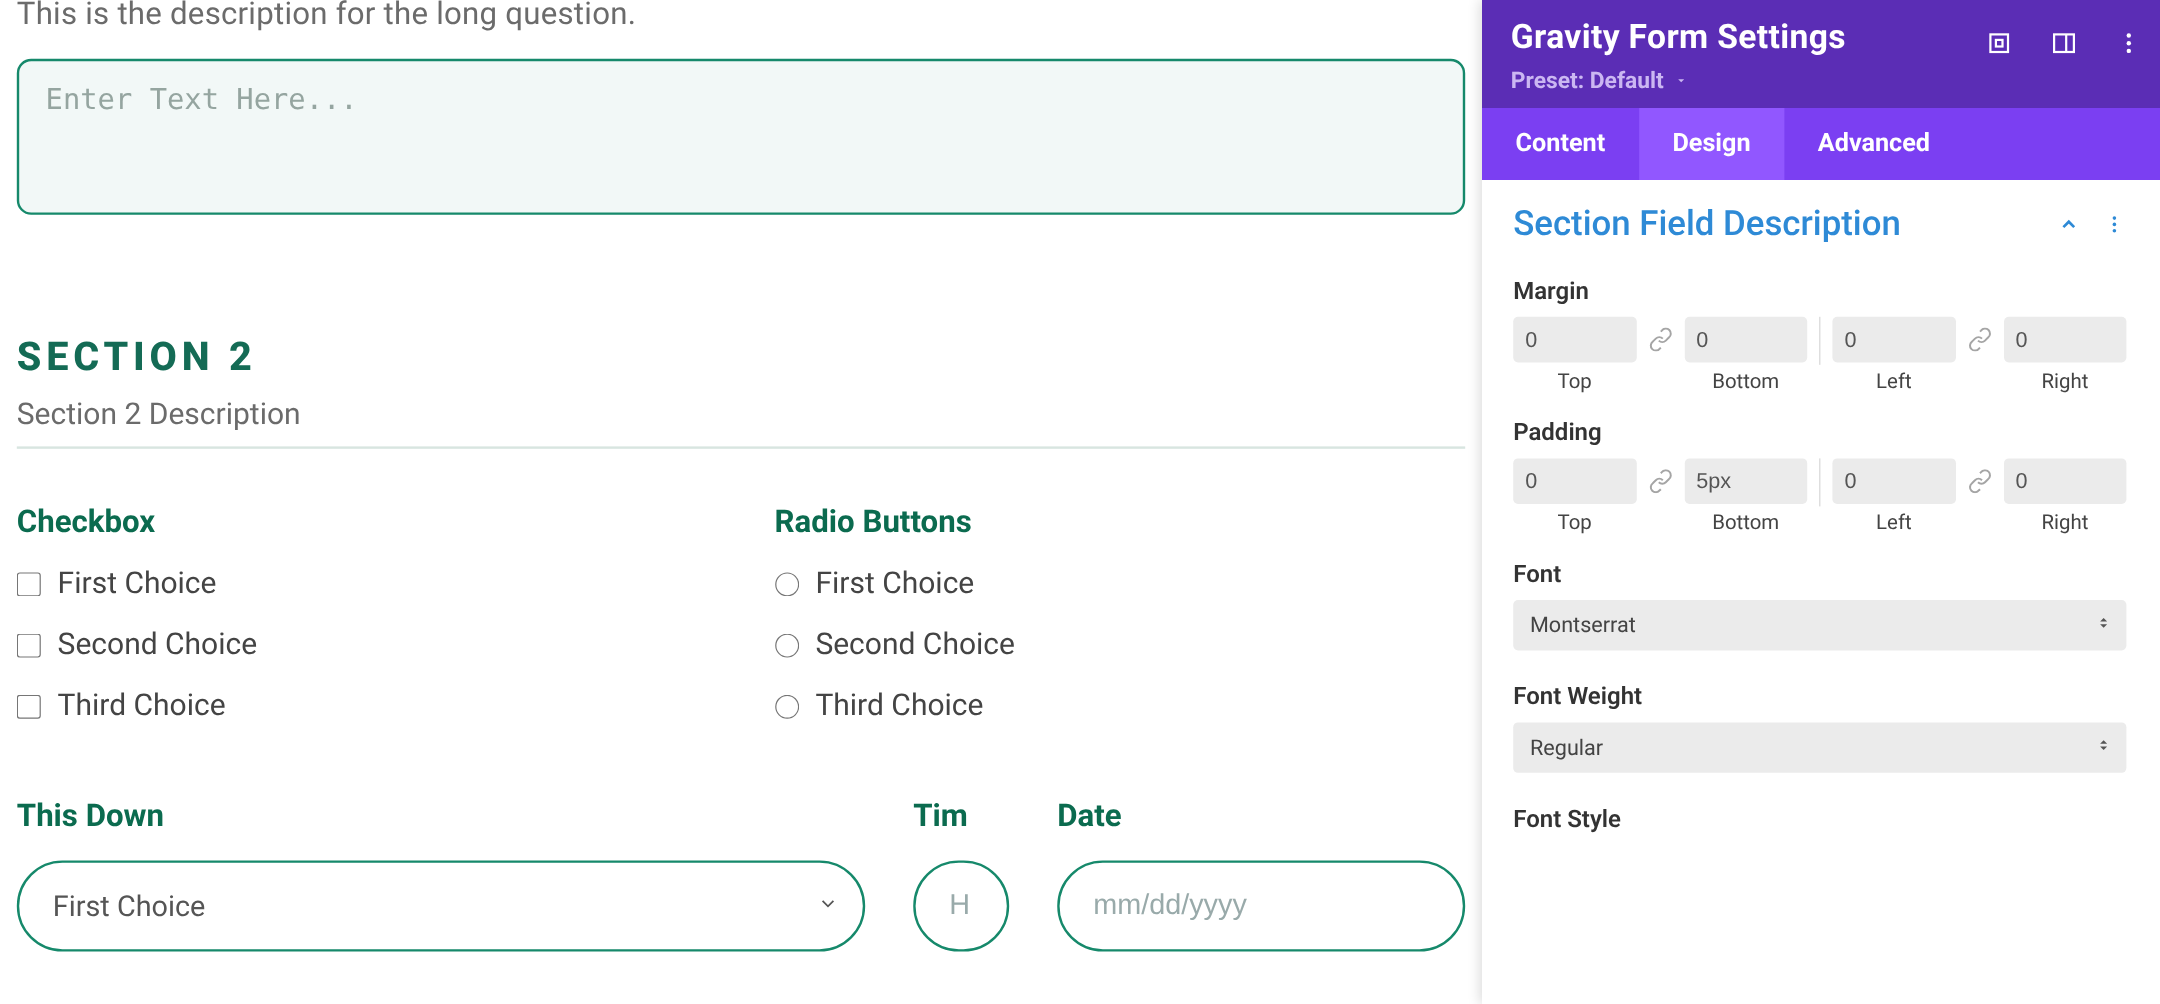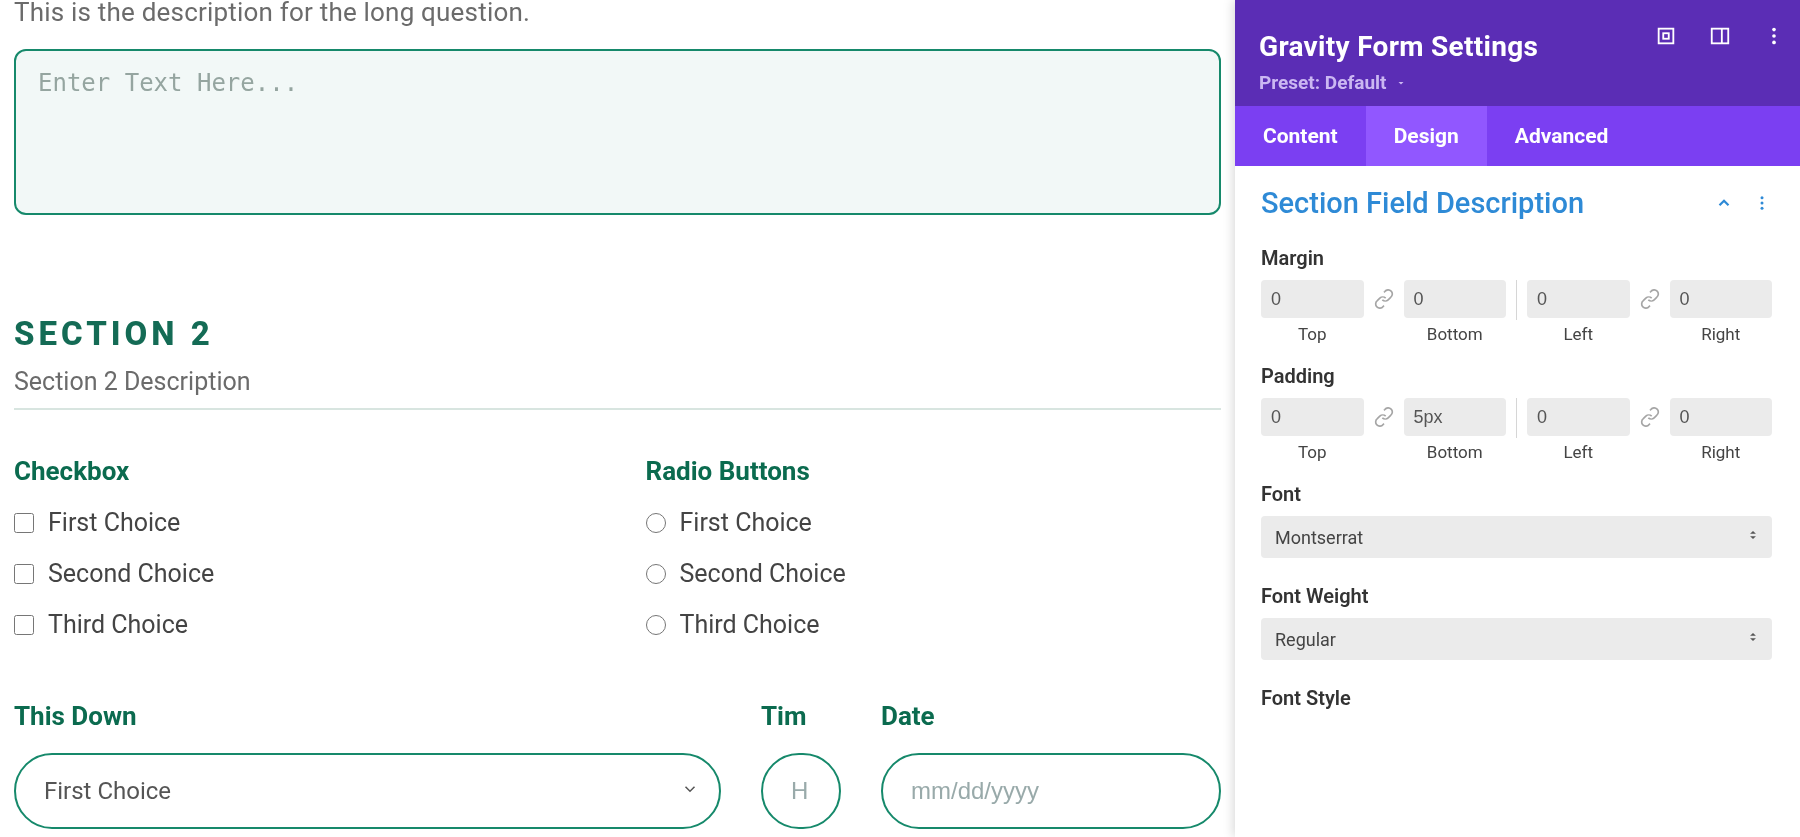--- a/index.html
+++ b/index.html
@@ -28,21 +28,21 @@
     font-size: 26px;
     color: #6b6b6b;
     margin-top: -3px;
     letter-spacing: 0.2px;
   }
   .textarea-wrap {
     margin-top: 22px;
   }
   .textarea {
     width: 100%;
-    height: 166px;
+    height: 130px;
     border: 2px solid #16896b;
     border-radius: 12px;
     background: #f2f8f7;
     padding: 18px 22px;
     font-size: 24px;
     color: #6b6b6b;
     resize: none;
   }
   .textarea::placeholder { color: #95a5a0; }
 
@@ -134,21 +134,21 @@
     flex: 0 0 565px;
     background: #fff;
     box-shadow: -2px 0 10px rgba(0,0,0,0.15);
     display: flex;
     flex-direction: column;
     overflow: hidden;
   }
   .panel-header {
     background: #5b2db5;
     color: #fff;
-    padding: 30px 24px 12px 24px;
+    padding: 14px 24px 12px 24px;
     position: relative;
   }
   .panel-title {
     font-size: 28px;
     font-weight: 700;
     letter-spacing: 0.3px;
   }
   .panel-preset {
     margin-top: 8px;
     font-size: 19px;

